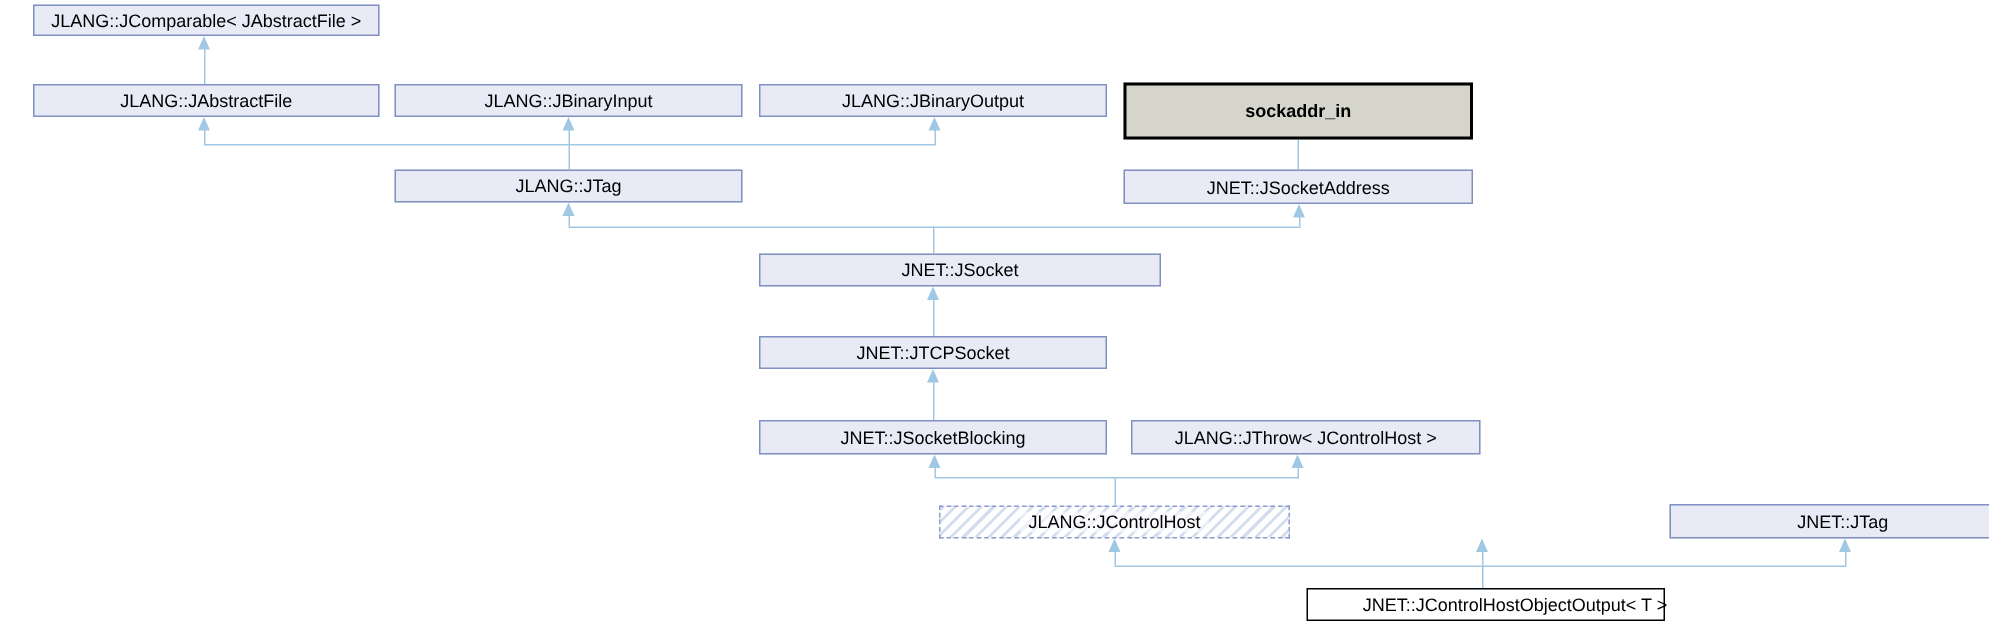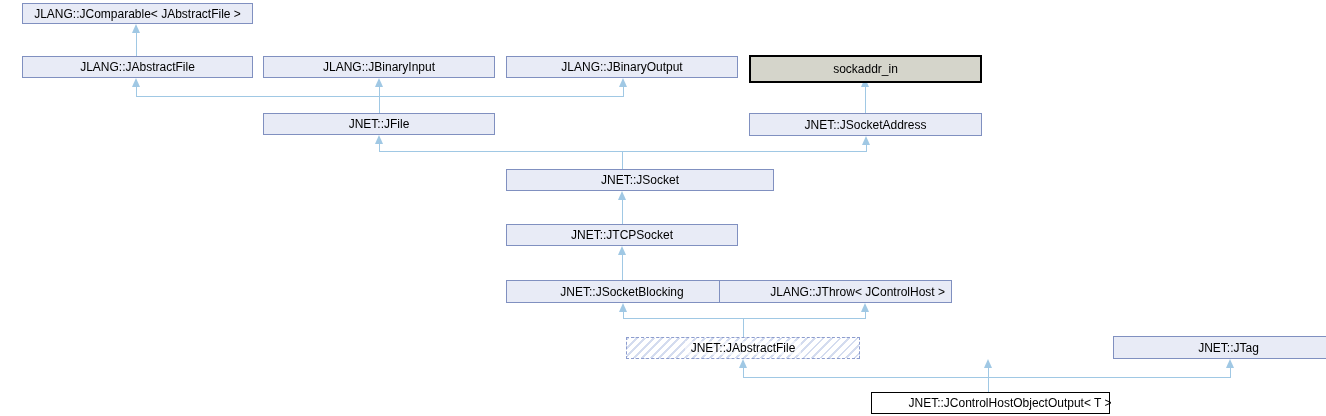--- a/index.html
+++ b/index.html
@@ -107,43 +107,43 @@
     </div>
     <div class="node solid" style="left: 2px; top: 56px; width: 231px; height: 22px;">
       <span class="node-label">JLANG::JAbstractFile</span>
     </div>
     <div class="node solid" style="left: 243px; top: 56px; width: 232px; height: 22px;">
       <span class="node-label">JLANG::JBinaryInput</span>
     </div>
     <div class="node solid" style="left: 486px; top: 56px; width: 232px; height: 22px;">
       <span class="node-label">JLANG::JBinaryOutput</span>
     </div>
-    <div class="node external" style="left: 729px; top: 55px; width: 233px; height: 28px;">
+    <div class="node external" style="left: 729px; top: 55px; width: 233px; height: 38px; font-weight: bold;">
       <span class="node-label">sockaddr_in</span>
     </div>
     <div class="node solid" style="left: 243px; top: 113px; width: 232px; height: 22px;">
-      <span class="node-label">JNET::JFile</span>
+      <span class="node-label">JLANG::JTag</span>
     </div>
     <div class="node solid" style="left: 729px; top: 113px; width: 233px; height: 23px;">
       <span class="node-label">JNET::JSocketAddress</span>
     </div>
     <div class="node solid" style="left: 486px; top: 169px; width: 268px; height: 22px;">
       <span class="node-label">JNET::JSocket</span>
     </div>
     <div class="node solid" style="left: 486px; top: 280px; width: 232px; height: 23px;">
       <span class="node-label">JNET::JSocketBlocking</span>
     </div>
     <div class="node solid" style="left: 486px; top: 224px; width: 232px; height: 22px;">
       <span class="node-label">JNET::JTCPSocket</span>
     </div>
-    <div class="node solid" style="left: 699px; top: 280px; width: 233px; height: 23px; justify-content: flex-end;">
+    <div class="node solid" style="left: 734px; top: 280px; width: 233px; height: 23px;">
       <span class="node-label">JLANG::JThrow&lt; JControlHost &gt;</span>
     </div>
     <div class="node dashed" style="left: 606px; top: 337px; width: 234px; height: 22px;">
-      <span class="node-label">JNET::JAbstractFile</span>
+      <span class="node-label">JLANG::JControlHost</span>
     </div>
     <div class="node solid" style="left: 1093px; top: 336px; width: 231px; height: 23px;">
       <span class="node-label">JNET::JTag</span>
     </div>
     <div class="node plain" style="left: 851px; top: 392px; width: 239px; height: 22px;">
       <span class="node-label">JNET::JControlHostObjectOutput&lt; T &gt;</span>
     </div>
   </div>
 
 </body></html>

